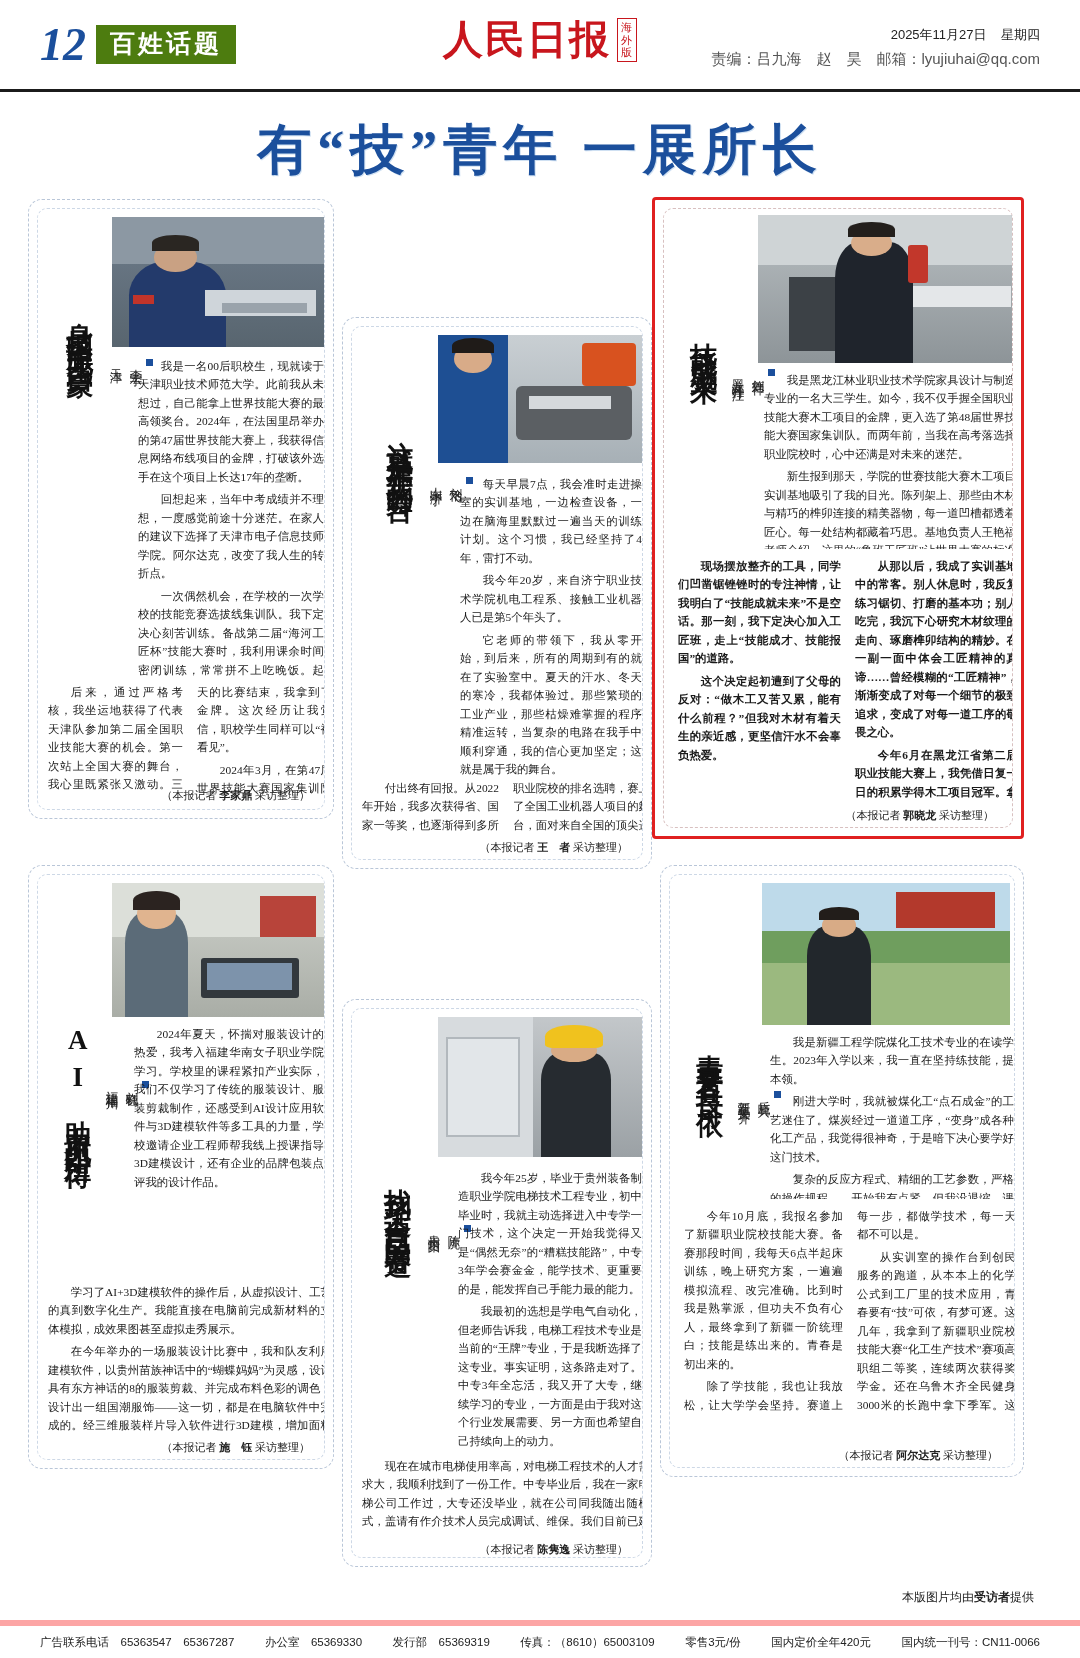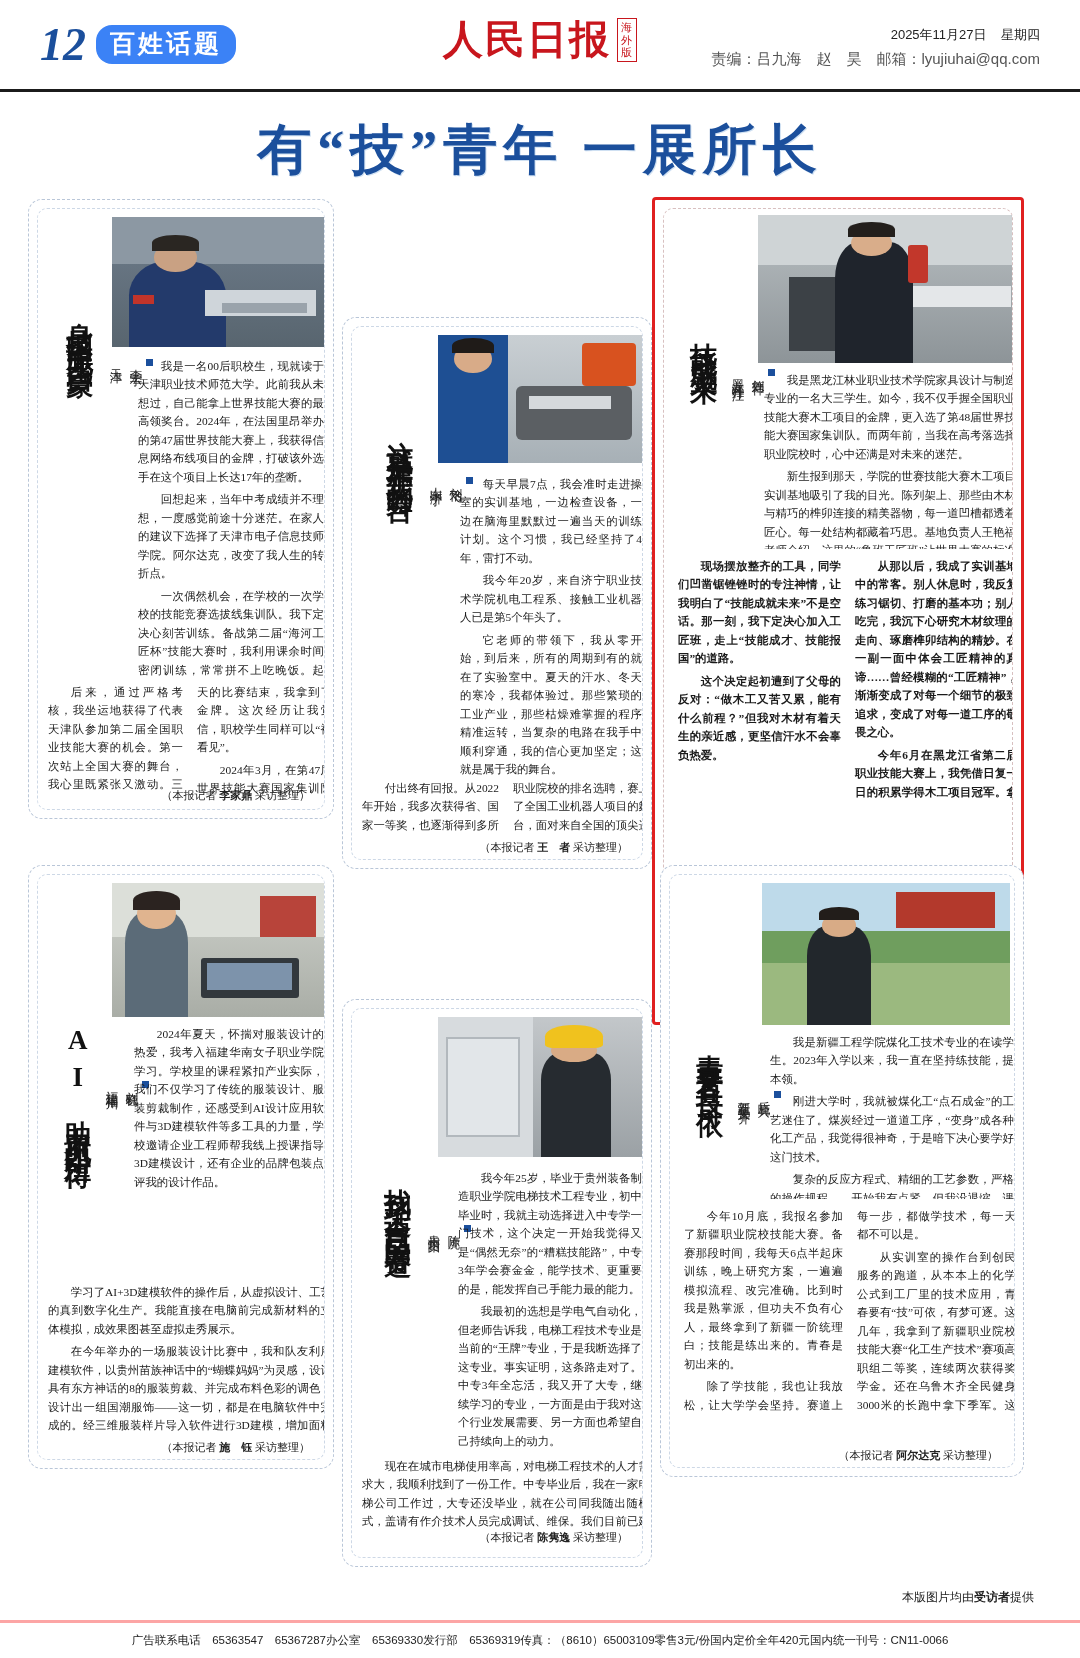--- a/index.html
+++ b/index.html
@@ -31,29 +31,28 @@
   .page-num {
     font-family: "Liberation Serif", serif;
     font-style: italic;
     font-size: 46px;
     font-weight: bold;
     color: #1b4f9c;
     margin-right: 10px;
     line-height: 1;
   }
   .section-badge {
-    background: #3b82f6;
+    background: #4d7c0f;
     color: #fff;
     font-family: "Liberation Sans", sans-serif;
     font-weight: bold;
     font-size: 25px;
     letter-spacing: 3px;
     padding: 6px 14px 8px;
     line-height: 1;
-    border-radius: 16px;
   }
   .nameplate {
     position: absolute;
     left: 50%;
     transform: translateX(-50%);
     top: 18px;
     display: flex;
     align-items: center;
     gap: 6px;
   }
@@ -183,25 +182,25 @@
     text-align: right;
     color: #222;
     margin-top: 4px;
   }
   .reporter b { font-weight: bold; }
 
   
   .footer {
     position: absolute;
     left: 0; right: 0; bottom: 0;
-    border-top: 3px solid #fca5a5;
+    border-top: 6px solid #fca5a5;
     height: 38px;
     display: flex;
     align-items: center;
-    justify-content: center;
+    justify-content: space-between;
     padding: 0 40px;
     font-size: 11.5px;
     color: #222;
     font-family: "Liberation Sans", sans-serif;
   }
   .photo-credit {
     position: absolute;
     right: 46px;
     bottom: 52px;
     font-size: 12px;
@@ -314,21 +313,21 @@
 
         </div>
         <div class="reporter" style="position:absolute; right:14px; bottom:4px;">
           <span>（本报记者</span>
           <b>王　者</b>
           <span>采访整理）</span>
         </div>
       </div>
     </div>
 
-    <div class="story highlight" style="left:652px; top:-2px; width:372px; height:828px;">
+    <div class="story highlight" style="left:652px; top:-2px; width:372px; height:642px;">
       <div class="inner">
         <div class="photo" style="position:absolute; left:94px; top:6px; width:258px; height:148px;">
           <div class="ph-fill" style="inset:0; background:linear-gradient(180deg,#b9bfc2 0%,#8d9498 100%);"></div>
           <div class="ph-fill" style="left:0;top:0;width:100%;height:34%;background:#cfd4d6;"></div>
           <div class="ph-fill" style="left:30%;top:18%;width:30%;height:82%;background:#1f242c;border-radius:30% 30% 0 0;"></div>
           <div class="ph-fill" style="left:36%;top:10%;width:16%;height:18%;background:#d9ad8a;border-radius:50%;"></div>
           <div class="ph-fill" style="left:35%;top:5%;width:18%;height:10%;background:#231f1c;border-radius:50% 50% 0 0;"></div>
           <div class="ph-fill" style="left:60%;top:48%;width:38%;height:14%;background:#e4e7e9;"></div>
           <div class="ph-fill" style="left:12%;top:42%;width:18%;height:50%;background:#3c4146;"></div>
           <div class="ph-fill" style="left:58%;top:20%;width:8%;height:26%;background:#c2372b;border-radius:3px;"></div>
@@ -417,21 +416,21 @@
 
         <div class="body-text" style="position:absolute; left:106px; top:160px; width:184px; height:282px; overflow:hidden;">
           <p>我今年25岁，毕业于贵州装备制造职业学院电梯技术工程专业，初中毕业时，我就主动选择进入中专学一门技术，这个决定一开始我觉得又是“偶然无奈”的“糟糕技能路”，中专3年学会赛金金，能学技术、更重要的是，能发挥自己手能力最的能力。</p>
           <p>我最初的选想是学电气自动化，但老师告诉我，电梯工程技术专业是当前的“王牌”专业，于是我断选择了这专业。事实证明，这条路走对了。中专3年全忘活，我又开了大专，继续学习的专业，一方面是由于我对这个行业发展需要、另一方面也希望自己持续向上的动力。</p>
 
         </div>
         <div class="body-text" style="position:absolute; left:10px; top:448px; width:288px; height:94px; overflow:hidden; column-count:1;">
           <p>现在在城市电梯使用率高，对电梯工程技术的人才需求大，我顺利找到了一份工作。中专毕业后，我在一家电梯公司工作过，大专还没毕业，就在公司同我随出随模式，盖请有作介技术人员完成调试、维保。我们目前已建在正不够，这在2021年组建了一个操作团队，专门保养和可照调试、如今整个团队也1大小管理师。</p>
 
         </div>
-        <div class="reporter" style="position:absolute; right:14px; bottom:12px;">
+        <div class="reporter" style="position:absolute; right:14px; bottom:0;">
           <span>（本报记者</span>
           <b>陈隽逸</b>
           <span>采访整理）</span>
         </div>
       </div>
     </div>
 
     <div class="story" style="left:660px; top:666px; width:364px; height:612px;">
       <div class="inner">
         <div class="photo" style="position:absolute; left:92px; top:8px; width:248px; height:142px;">

